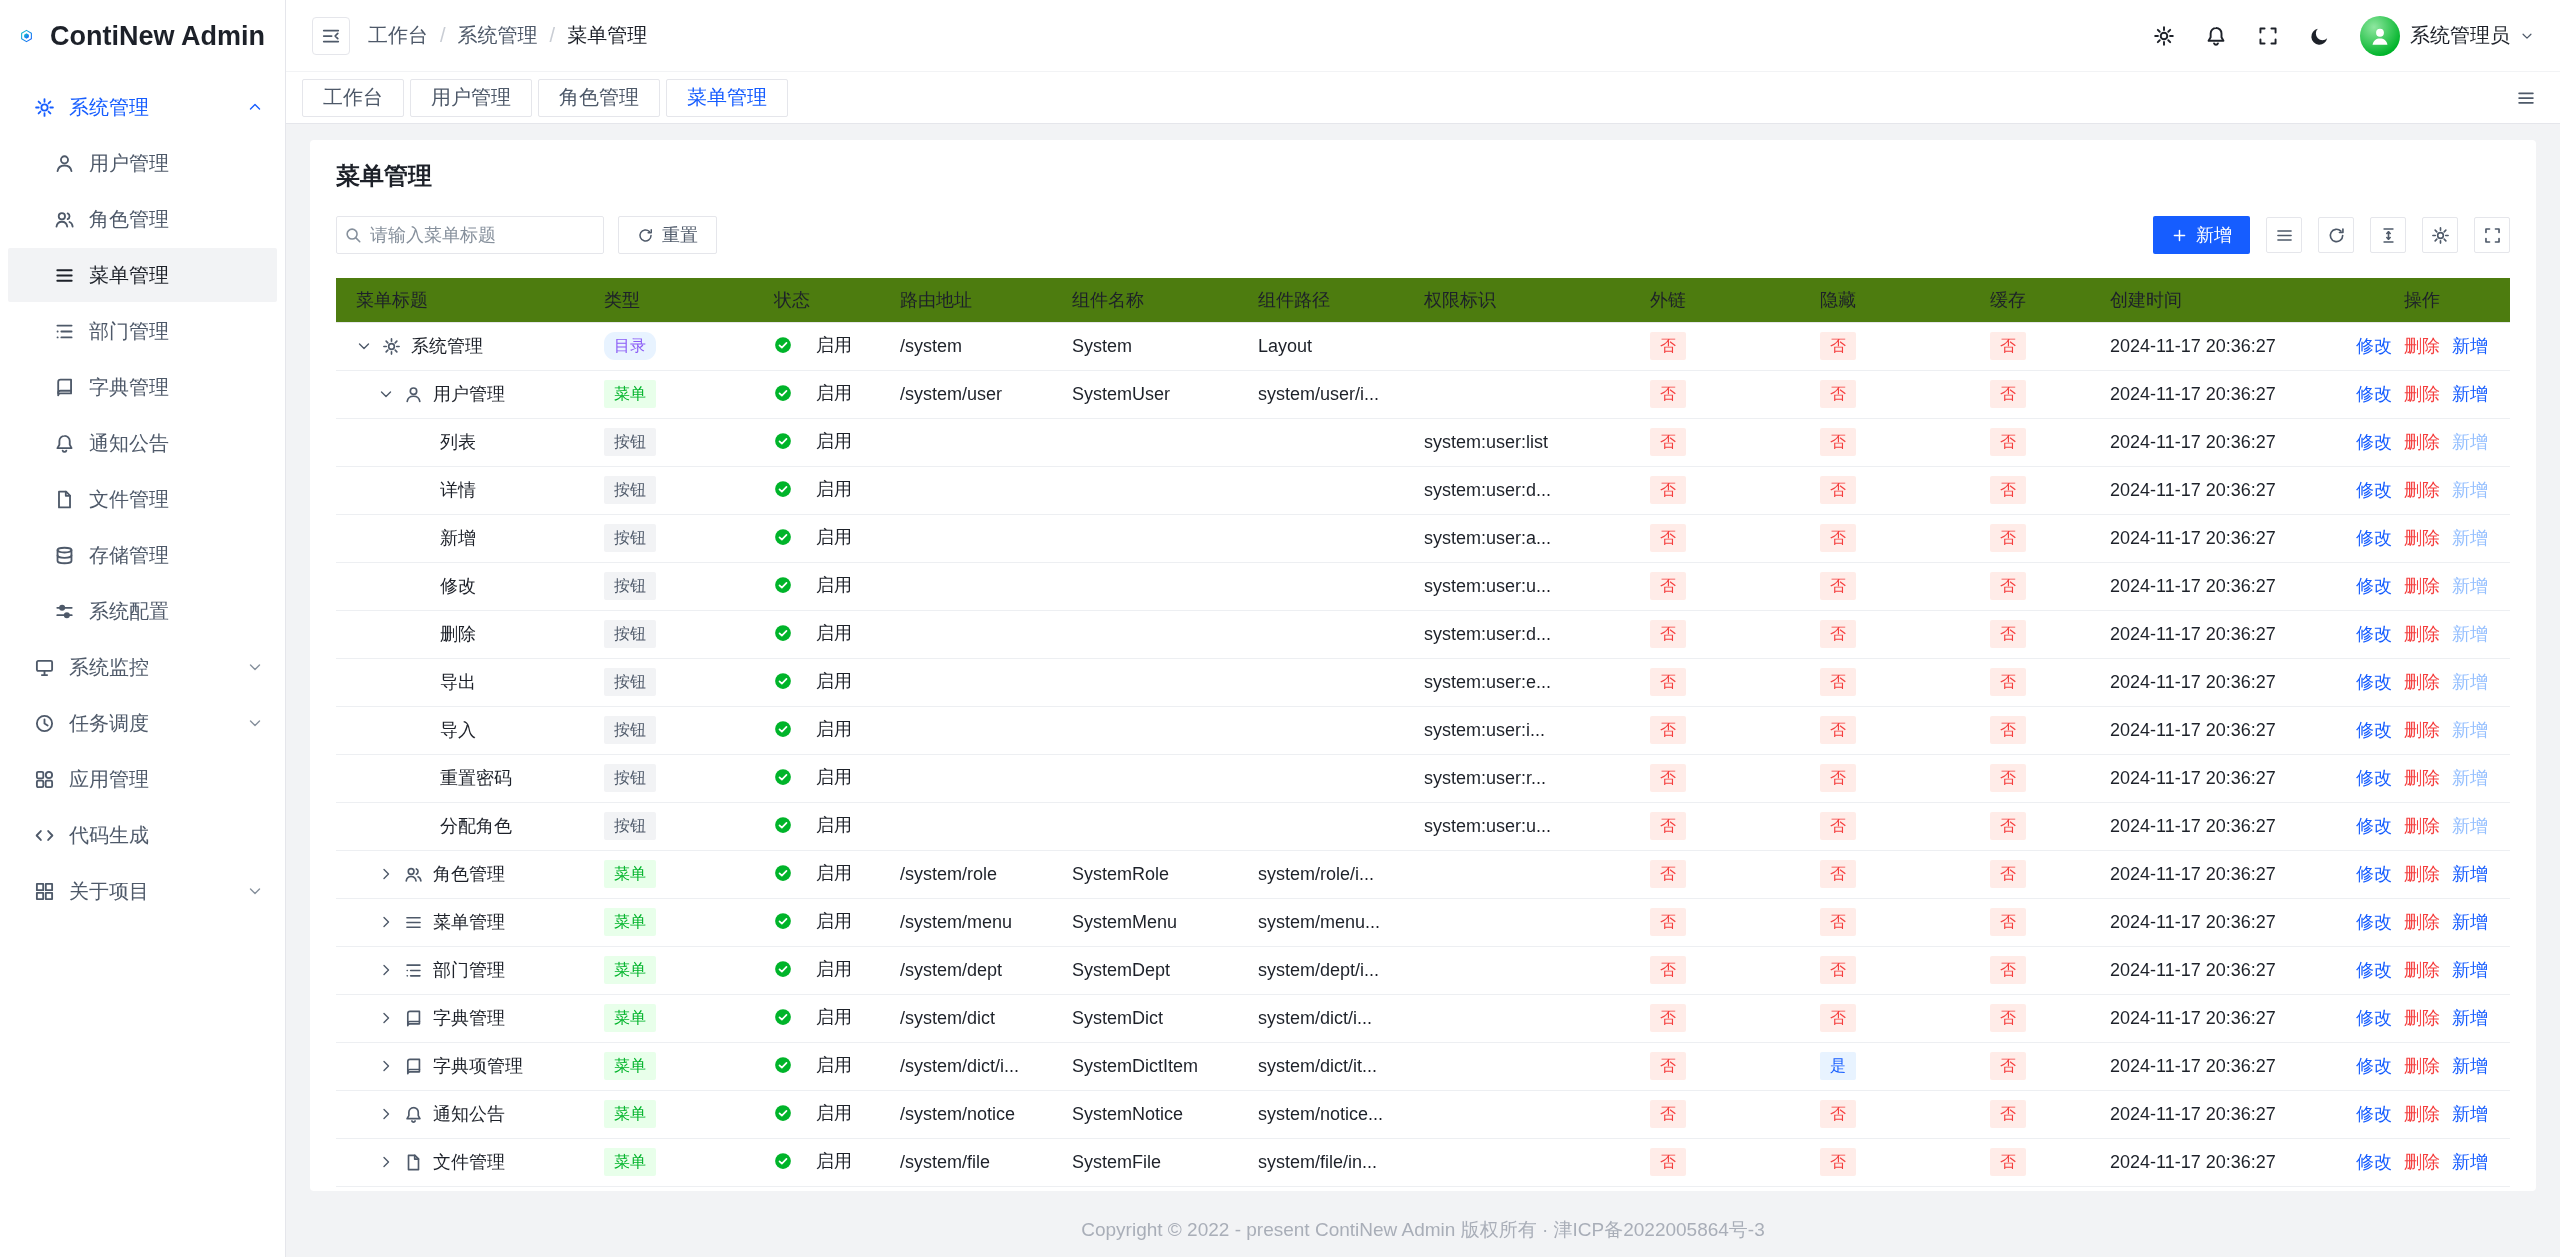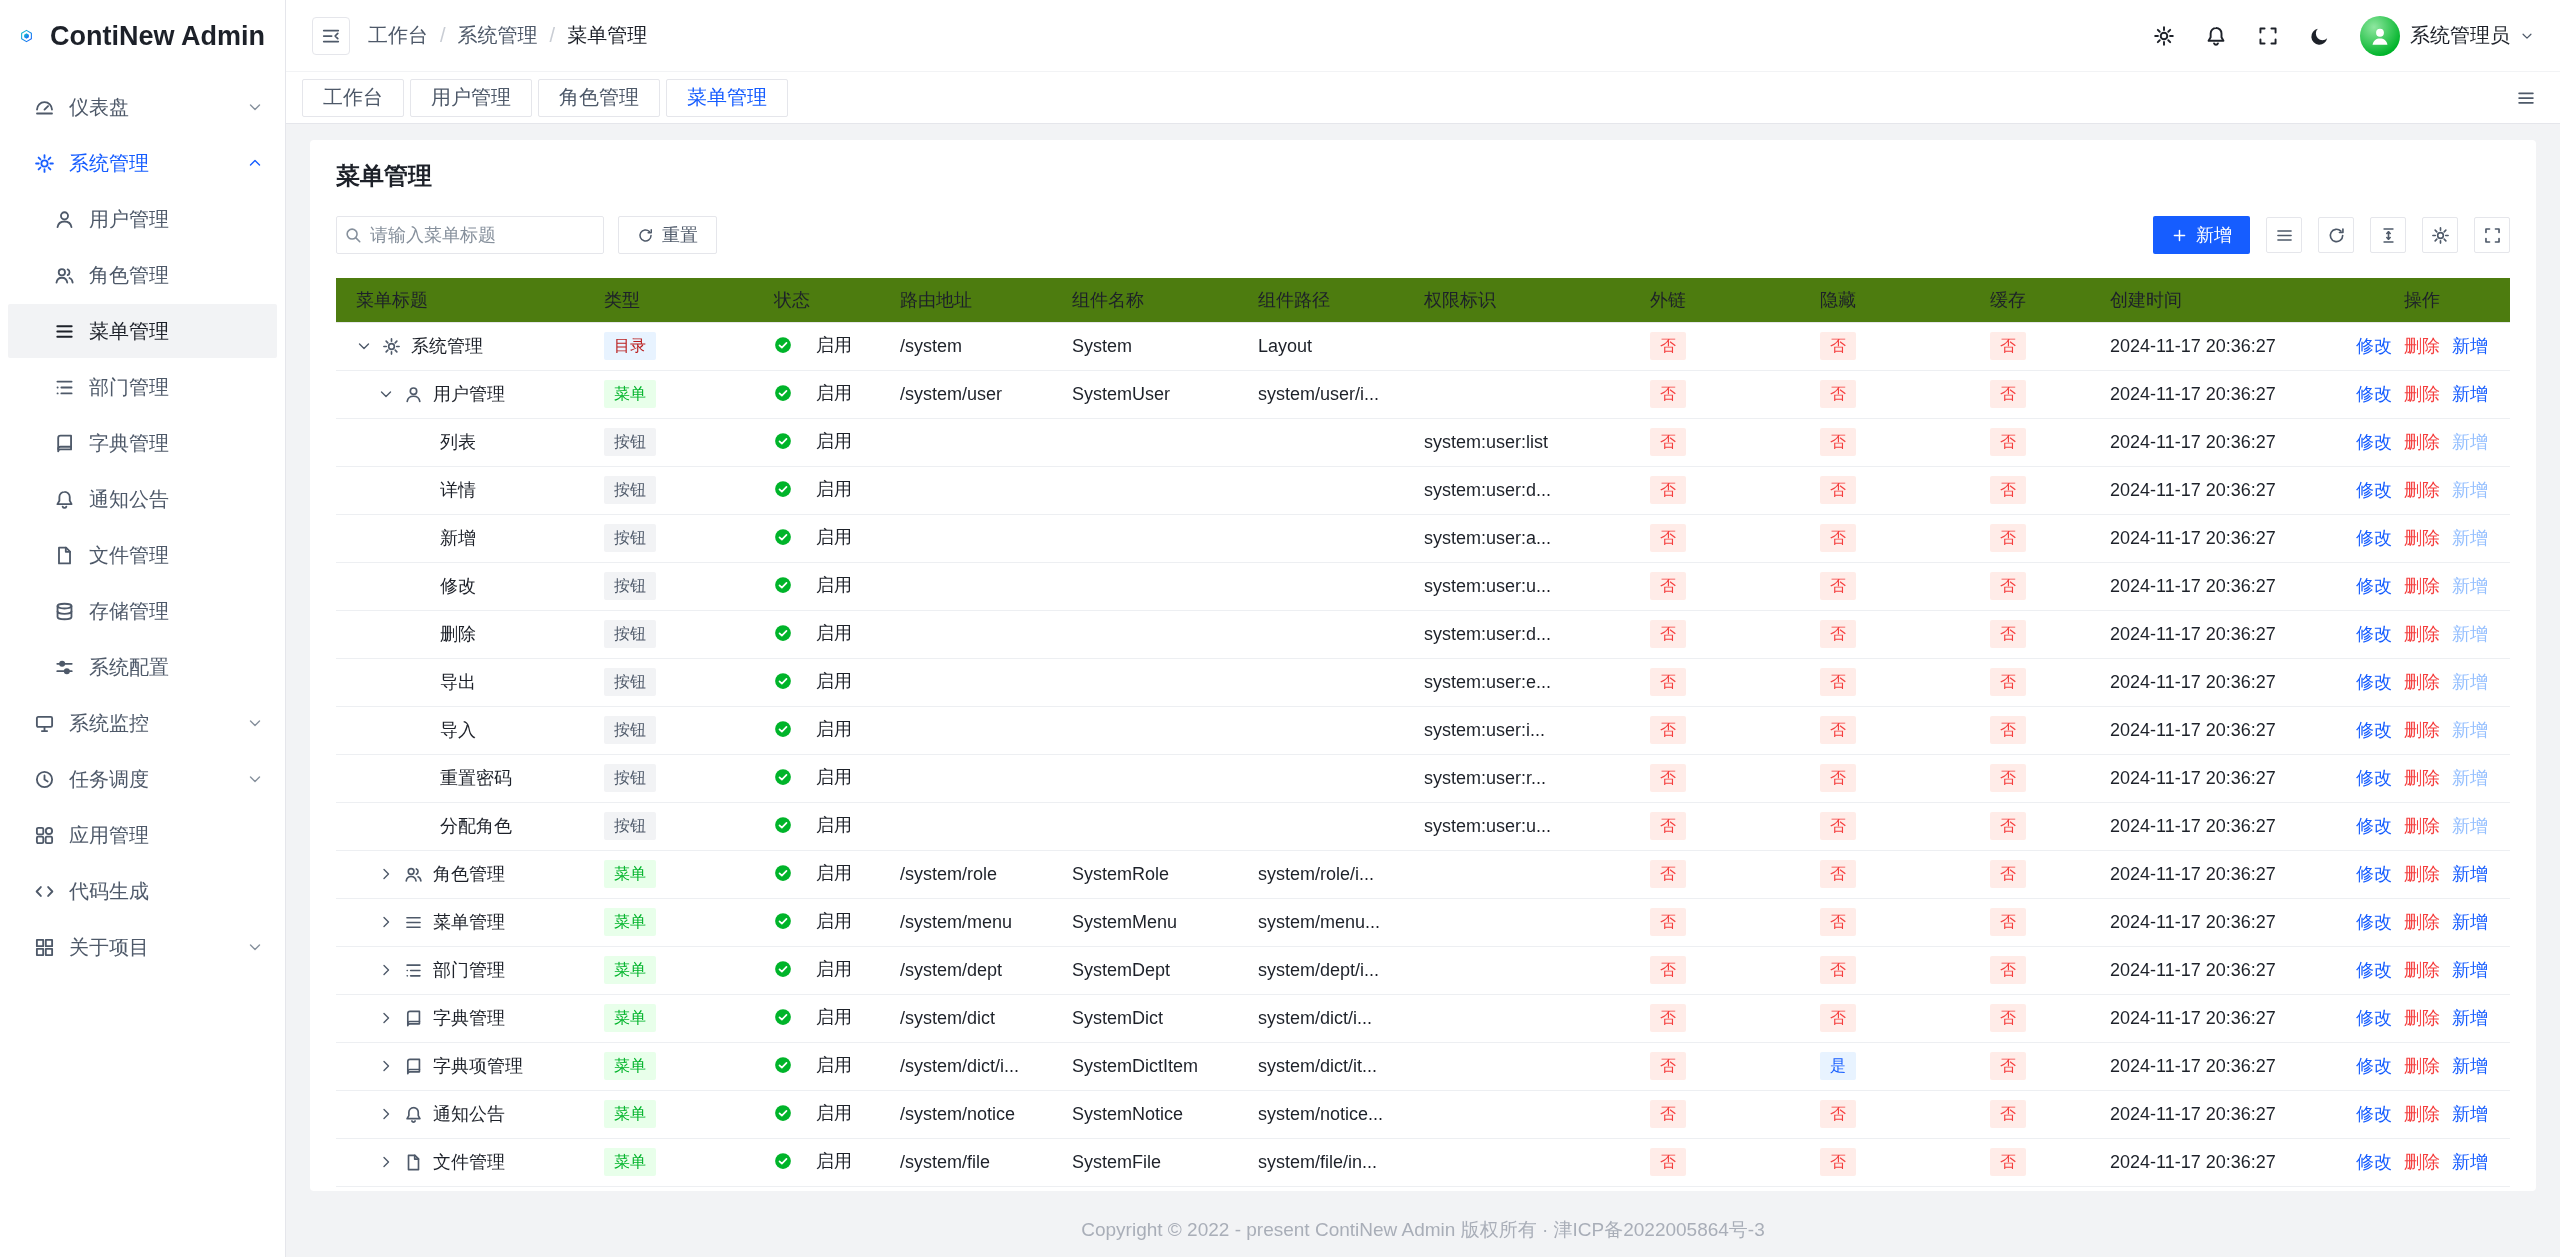--- a/index.html
+++ b/index.html
@@ -71,21 +71,21 @@
   th { height:44px; background:#4d7c0f; font-weight:500; font-size:18px; color:#1D2129; text-align:left; padding:0 16px; border-bottom:1px solid #E5E6EB; white-space:nowrap; overflow:hidden; }
   td { height:48px; font-size:18px; color:#1D2129; padding:0 16px; border-bottom:1px solid #EDEFF2; white-space:nowrap; overflow:hidden; text-overflow:ellipsis; }
   th.col-title, td.cell-title { padding-left:20px; }
   th.col-actions, td.cell-ops { text-align:center; }
   .title-flex { display:flex; align-items:center; gap:10px; overflow:hidden; }
   .title-flex .expand { width:16px; height:16px; flex:none; color:#4E5969; display:inline-flex; cursor:pointer; }
   .title-flex .expand svg { width:100%; height:100%; }
   .title-flex .icon { width:19px; height:19px; color:#4E5969; }
   .row-title { overflow:hidden; text-overflow:ellipsis; }
   .badge { display:inline-block; font-size:16px; height:28px; line-height:28px; padding:0 10px; border-radius:2px; vertical-align:middle; }
-  .t-dir  { background:#E8F3FF; color:#b91c1c; }
+  .t-dir  { background:#E8F3FF; color:#8b5cf6;border-radius:11px; }
   .t-menu { background:#E8FFEA; color:#00B42A; }
   .t-btn  { background:#F2F3F5; color:#4E5969; }
   .b-no   { background:#FFECE8; color:#F53F3F; }
   .b-yes  { background:#E8F3FF; color:#165DFF; }
   .status { display:inline-flex; align-items:center; gap:24px; }
   .status .icon { width:18px; height:18px; }
   .op { display:inline-block; margin:0 6px; color:#165DFF; cursor:pointer; }
   .op.danger { color:#F53F3F; }
   .op.disabled { color:#94BFFF; cursor:default; }
 
@@ -104,35 +104,20 @@
               <stop offset="1" stop-color="#165DFF"></stop>
         </linearGradient>
           </defs>
         <path d="M18 2.5l13.5 7.8v15.4L18 33.5 4.5 25.7V10.3z" fill="none" stroke="url(#lg1)" stroke-width="3" stroke-linejoin="round"></path>
         <path d="M18 10.5l6.6 3.8v7.4L18 25.5l-6.6-3.8v-7.4z" fill="url(#lg1)"></path>
       </svg>
     </span>
     <span class="logo-text">ContiNew Admin</span>
   </div>
   <nav class="menu" id="sidebar-menu">
-      <div class="menu-item level1">
-        <span class="icon">
-          <svg viewBox="0 0 16 16" fill="none" stroke="currentColor" stroke-width="1.4" stroke-linecap="round" stroke-linejoin="round">
-            <path d="M2.3 9.6a5.7 5.7 0 0111.4 0"></path>
-            <path d="M8 9.6l2.7-2.7"></path>
-            <path d="M2.3 12.6h11.4"></path>
-          </svg>
-        </span>
-        <span class="menu-label">仪表盘</span>
-        <span class="icon chev">
-          <svg viewBox="0 0 16 16" fill="none" stroke="currentColor" stroke-width="1.4" stroke-linecap="round" stroke-linejoin="round">
-            <path d="M3.5 6L8 10.5 12.5 6"></path>
-          </svg>
-        </span>
-      </div>
       <div class="menu-item level1 open">
         <span class="icon">
           <svg viewBox="0 0 16 16" fill="none" stroke="currentColor" stroke-width="1.4" stroke-linecap="round" stroke-linejoin="round">
             <circle cx="8" cy="8" r="2.4"></circle>
             <path d="M8 1.6v2M8 12.4v2M1.6 8h2M12.4 8h2M3.5 3.5l1.4 1.4M11.1 11.1l1.4 1.4M12.5 3.5l-1.4 1.4M4.9 11.1l-1.4 1.4"></path>
           </svg>
         </span>
         <span class="menu-label">系统管理</span>
         <span class="icon chev">
           <svg viewBox="0 0 16 16" fill="none" stroke="currentColor" stroke-width="1.4" stroke-linecap="round" stroke-linejoin="round">

